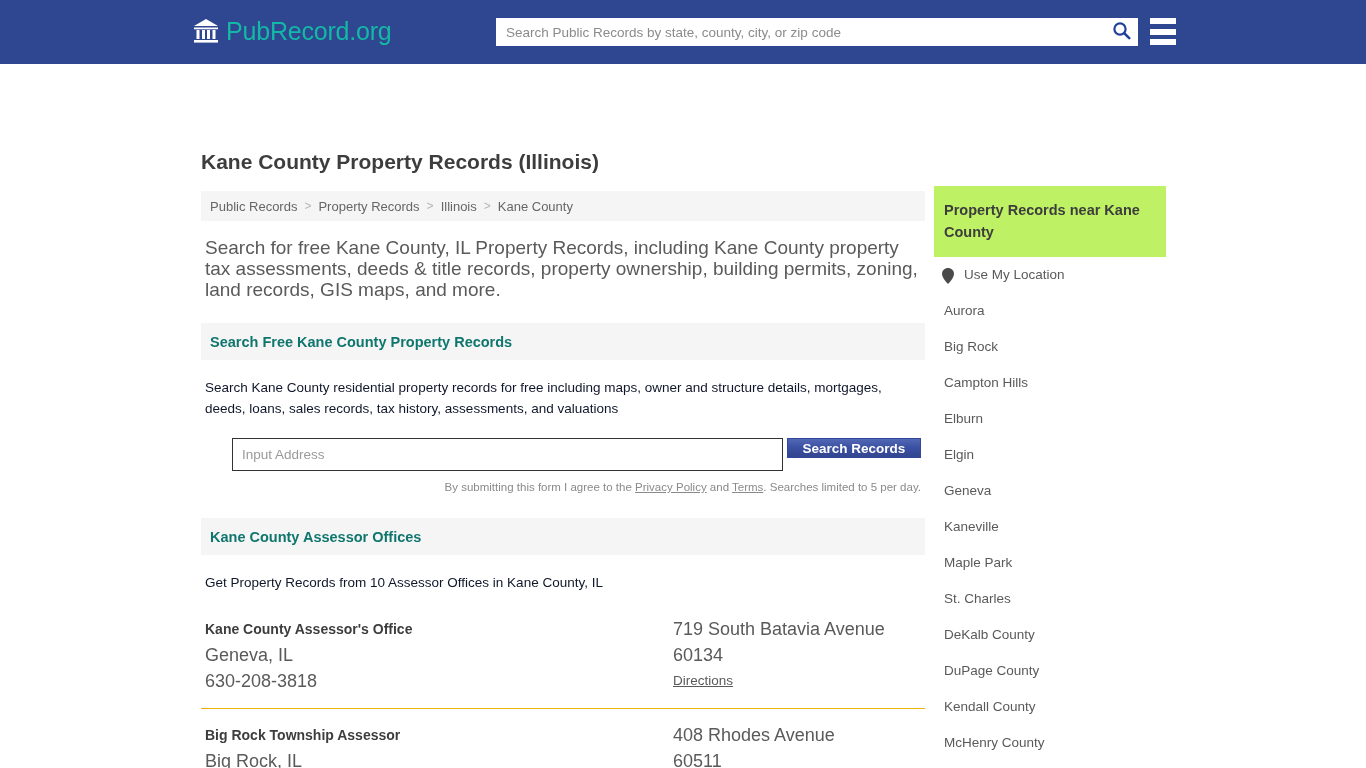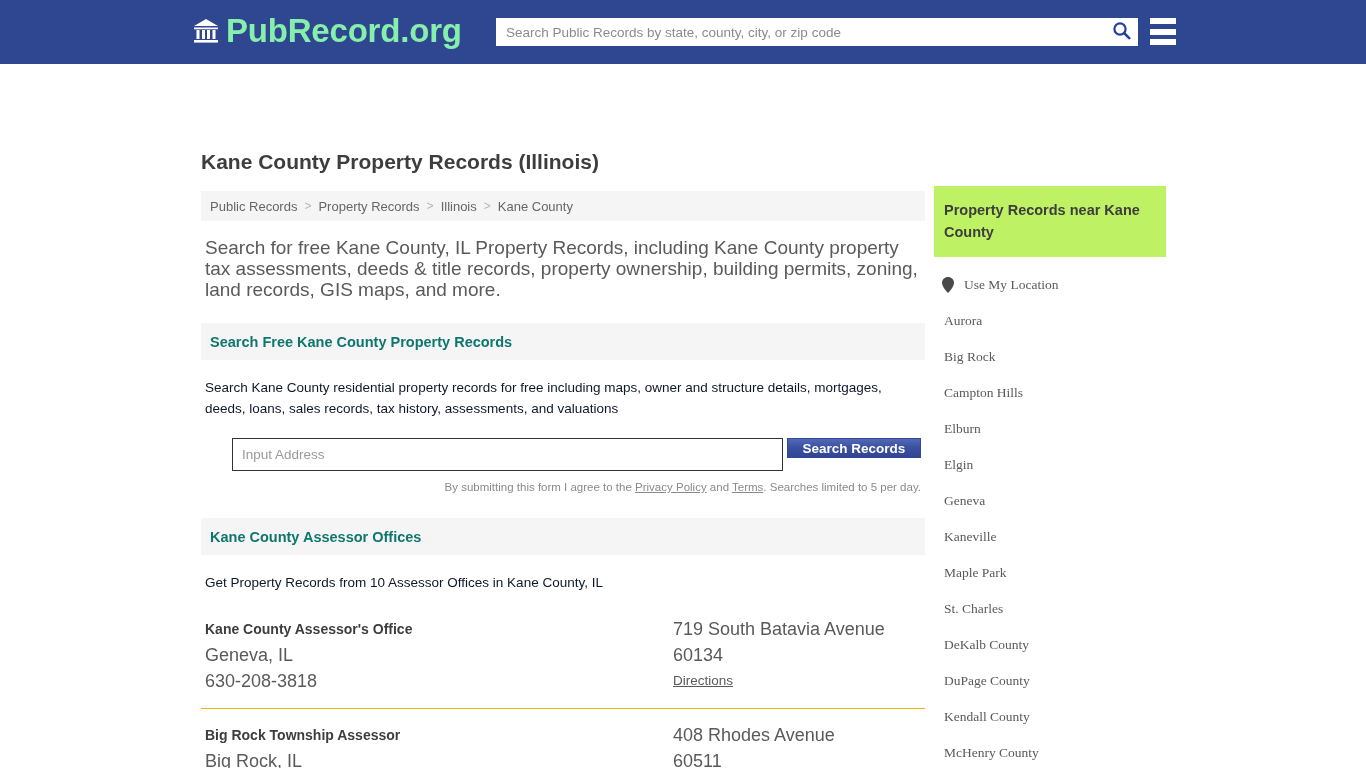--- a/index.html
+++ b/index.html
@@ -18,23 +18,23 @@
     background: #2f4690;
     display: flex; align-items: center;
   }
   .brand {
     position: absolute; left: 193px; top: 17px;
     display: flex; align-items: center; gap: 7px;
     text-decoration: none;
   }
   .brand-icon { width: 26px; height: 28px; display: block; }
   .brand-text {
-    color: #86efac;
-    font-size: 33px;
-    font-weight: bold;
+    color: #14b8a6;
+    font-size: 25px;
+    font-weight: normal;
     letter-spacing: -0.2px;
     line-height: 28px;
     white-space: nowrap;
   }
   .hdr-search {
     position: absolute; left: 496px; top: 18px;
     width: 642px; height: 28px;
     background: #ffffff;
     display: flex; align-items: center;
   }
@@ -195,27 +195,26 @@
     background: #bef264;
     width: 232px;
     padding: 13px 10px 14px 10px;
     font-size: 14.5px;
     font-weight: bold;
     color: #3d3d3d;
     line-height: 22px;
   }
   .side-list { margin-top: 10px; }
   .side-item {
-    display: flex; align-items: center;
+    display: flex; 
     height: 36px;
     padding-left: 10px;
     font-size: 13.5px;
     color: #5a5a5a;
     cursor: pointer;
-    font-family: Liberation Serif, serif;
   }
   .side-item.loc { padding-left: 6px; }
   .pin-icon { width: 16px; height: 18px; margin-right: 8px; display: block; }
 </style>
 </head>
 <body>
 
 <div class="site-header">
 
   <a class="brand" href="#">

